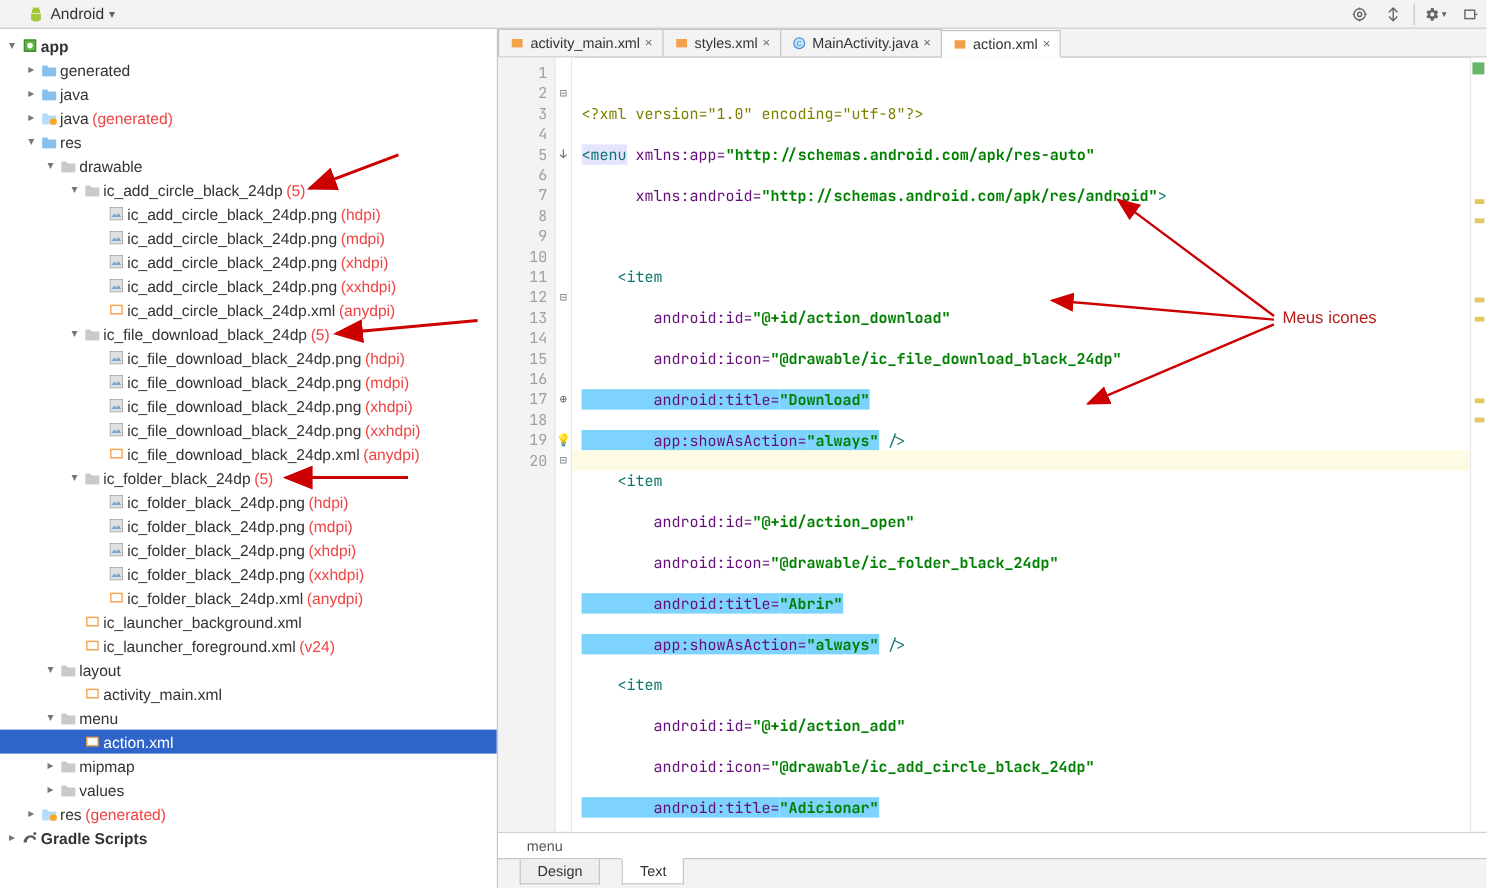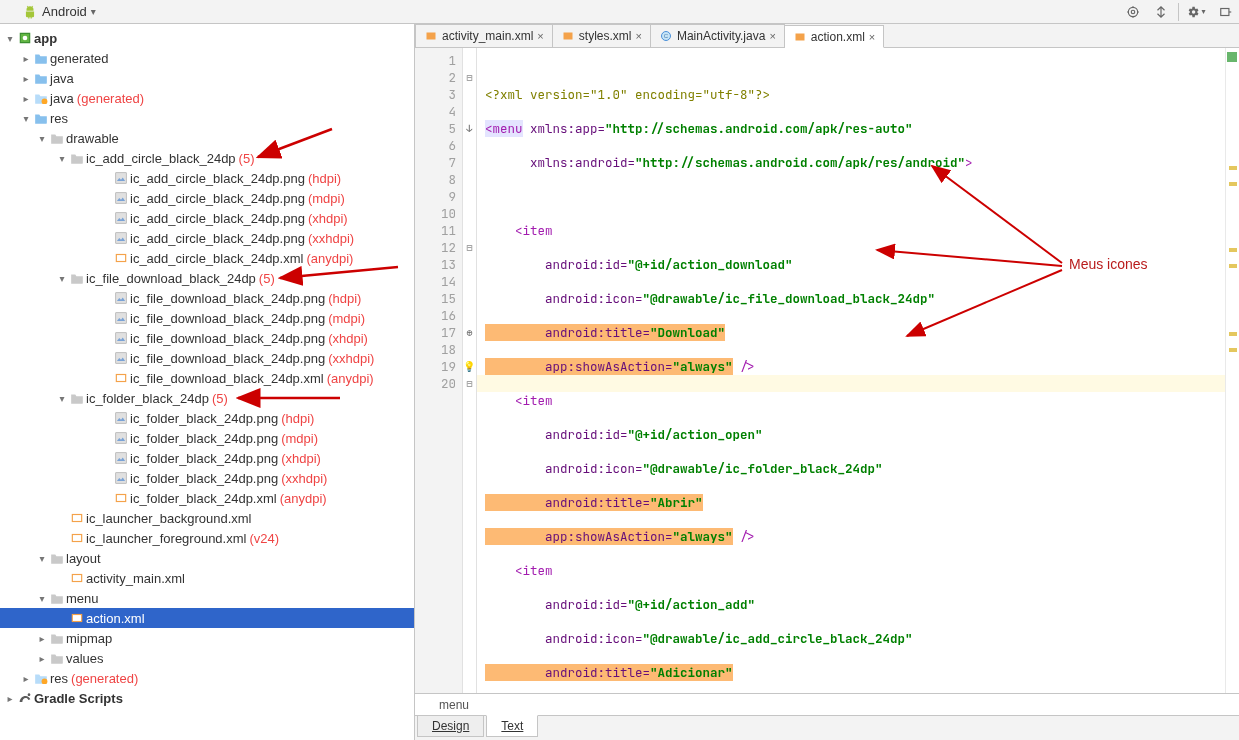--- a/index.html
+++ b/index.html
@@ -41,42 +41,42 @@
 
   
   .code-area { flex:1; display:flex; min-height:0; font-family: "JetBrains Mono", "Consolas", monospace; font-size:12.5px; position:relative; }
   .gutter { width:48px; background:#f3f3f3; border-right:1px solid #e1e1e1; text-align:right; color:#a0a0a0; padding:4px 6px 0 0; line-height:17px; }
   .gutter .ln { height:17px; position:relative; }
   .fold-col { width:14px; border-right:1px solid #e1e1e1; background:#fff; line-height:17px; padding-top:4px; text-align:center; color:#8c8c8c; font-size:10px; }
   .fold-col div { height:17px; }
   .code { flex:1; padding:4px 0 0 8px; line-height:17px; background:#fff; white-space:pre; overflow-x:auto; position:relative; }
   .code .line { height:17px; }
   .sel-tag { background:#e4e4ff; }
-  .hl-title { background:#fdba74; }
+  .hl-title { background:#7dd3fc; }
   .caret-line { background:#fffae3; position:absolute; left:0; right:0; height:17px; }
-  .tag-color { color:#a21caf; }
+  .tag-color { color:#0f766e; }
   .attr-ns { color:#660e7a; }
   .attr-val { color:#008000; font-weight:600; }
   .prolog { color:#808000; }
   .right-markers { width:14px; background:#fff; border-left:1px solid #e9e9e9; position:relative; }
   .right-markers .m { position:absolute; right:2px; width:8px; height:4px; background:#e4c75e; }
   .right-markers .m.green { background:#68b66c; width:10px; height:10px; top:4px; }
 
   
   .breadcrumb { height:22px; border-top:1px solid #c5c5c5; display:flex; align-items:center; padding-left:24px; font-size:12px; color:#555; background:#fff; }
   .bottom-tabs { height:25px; display:flex; align-items:flex-start; border-top:1px solid #c5c5c5; background:#f3f3f3; font-size:12px; }
-  .bottom-tabs .btab { padding:3px 14px; border:1px solid #c5c5c5; border-top:none; margin-left:2px; background:#eee; cursor:pointer;text-decoration:underline; }
+  .bottom-tabs .btab { padding:3px 14px; border:1px solid #c5c5c5; border-top:none; margin-left:18px; background:#eee; cursor:pointer; }
   .bottom-tabs .btab.active { background:#fff; border-top:1px solid #fff; margin-top:-1px; }
 
   
   .annot { position:absolute; z-index:50; pointer-events:none; }
   .annot-label { color:#b91c1c; font-size:14px; font-family: Arial, sans-serif; }
 
   
-  .pad-0{padding-left:4px}.pad-1{padding-left:20px}.pad-2{padding-left:36px}.pad-3{padding-left:56px}.pad-4{padding-left:100px}
+  .pad-0{padding-left:4px}.pad-1{padding-left:20px}.pad-2{padding-left:36px}.pad-3{padding-left:56px}.pad-4{padding-left:76px}
 </style>
 </head>
 <body>
 
 <div class="top-toolbar">
   <div class="android">
     <span class="android-icon">
       <svg viewBox="0 0 24 24" width="14" height="14">
           <path fill="#a4c639" d="M6 8a6 6 0 0112 0v2H6V8zm2-4l-1.5-2 1-.6L9 3.2A7 7 0 0115 3.2l1.5-1.8 1 .6L16 4a7 7 0 00-8 0zM5 11h14v8a2 2 0 01-2 2h-2v2h-2v-2h-2v2H9v-2H7a2 2 0 01-2-2v-8z"></path>
         </svg>

